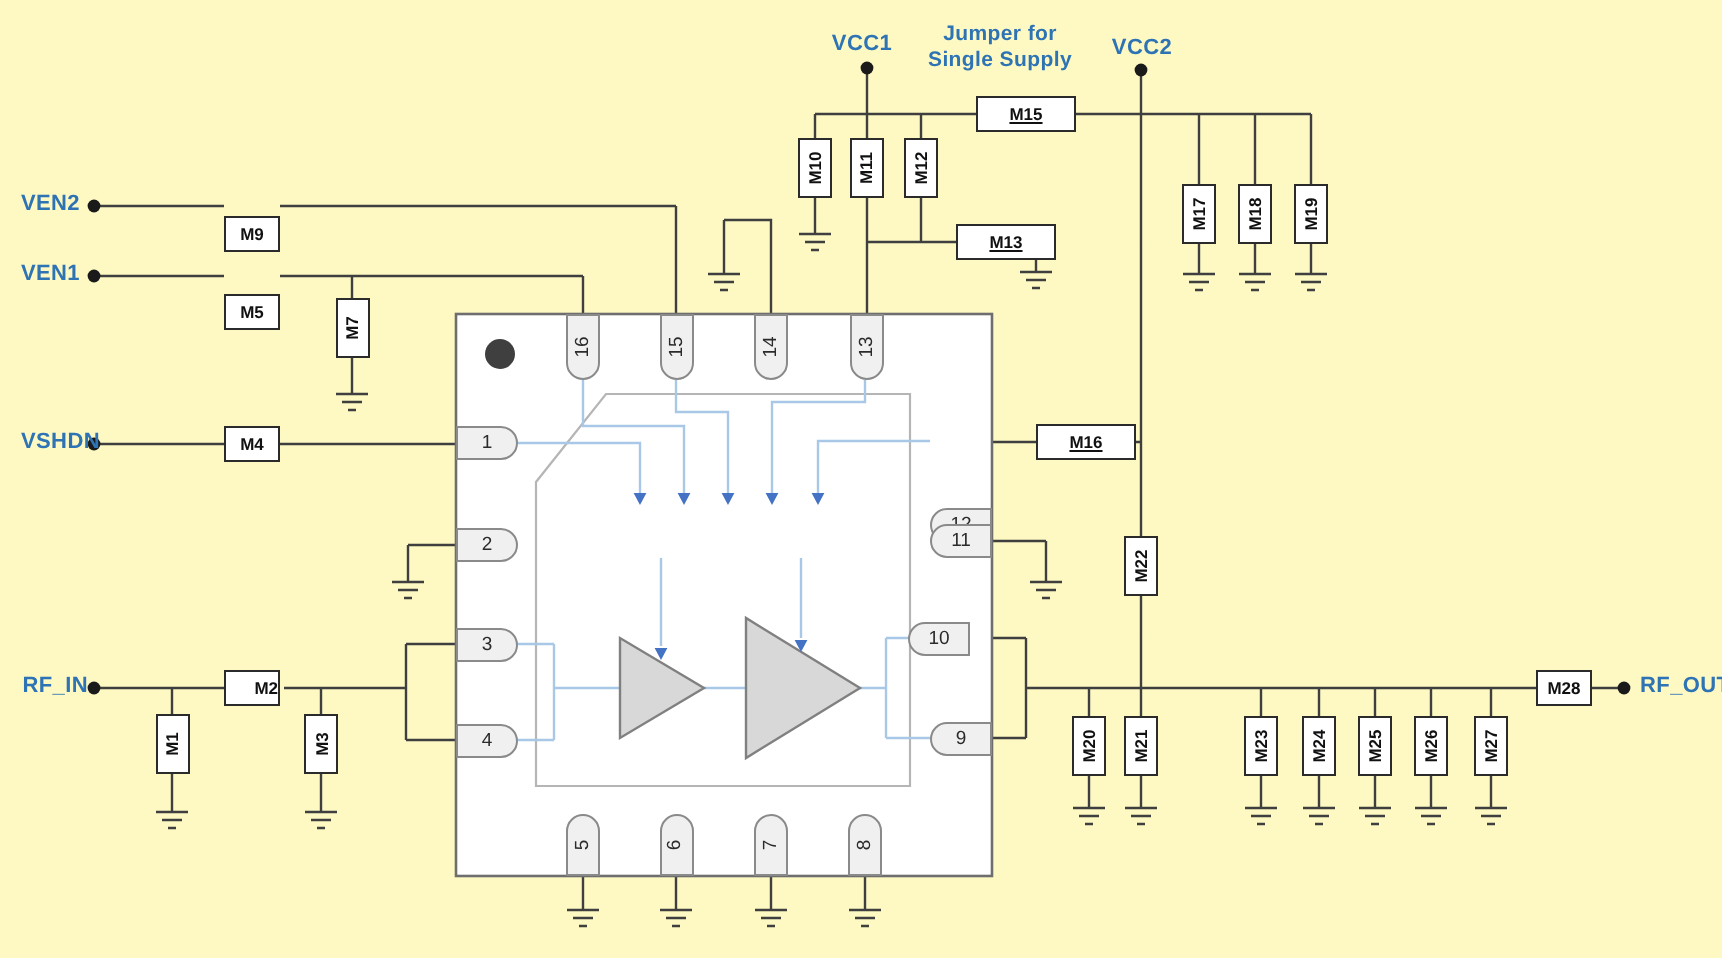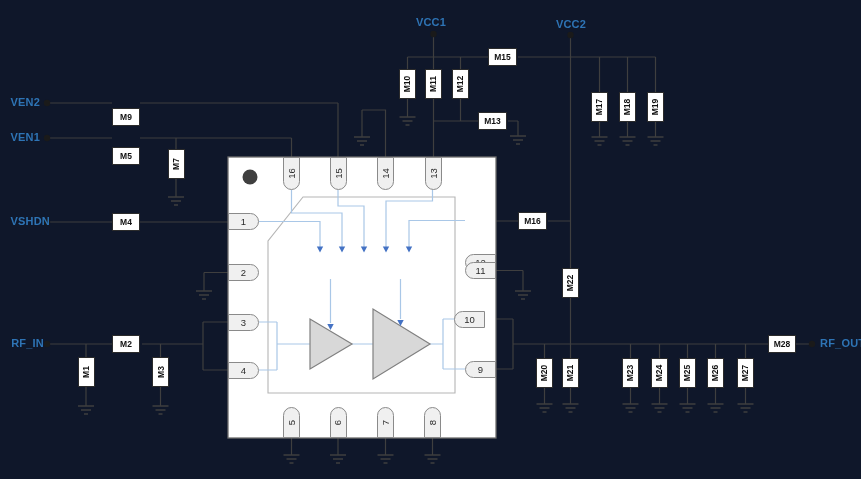--- a/index.html
+++ b/index.html
@@ -1,29 +1,29 @@
 <!DOCTYPE html>
 <html><head>
 <meta charset="utf-8">
 <style>
   html,body { margin:0; padding:0; background:#fff; }
   .stage {
-    position:relative; width:861px; height:479px; background:#0f172a;
+    position:relative; width:861px; height:479px; background:#fef9c3;
     font-family:"Liberation Sans", sans-serif; overflow:hidden;
   }
   .stage svg { position:absolute; left:0; top:0; }
 
   
   .mbox {
     position:absolute; box-sizing:border-box; background:#fff;
     border:1.2px solid #2b2b2b; display:flex; align-items:center; justify-content:center;
     font-weight:bold; font-size:8.5px; color:#111; z-index:3;
   }
   .mbox.h { width:28px; height:18px; }
-  .mbox.h.w30 { width:29px; }
+  .mbox.h.w30 { width:50px;text-decoration:underline; }
   .mbox.v { width:17px; height:30px; }
   .mbox.v span { transform:rotate(-90deg); white-space:nowrap; }
 
   
   .pin {
     position:absolute; box-sizing:border-box; background:#f0f0f0;
     border:1.1px solid #8a8a8a; display:flex; align-items:center; justify-content:center;
     font-size:9.5px; color:#2b2b2b; z-index:4;
   }
   .pin.top    { width:17px; height:33px; border-radius:0 0 8.5px 8.5px; }
@@ -140,37 +140,41 @@
       <circle cx="47" cy="222" r="3.2"></circle>
       <circle cx="47" cy="344" r="3.2"></circle>
       <circle cx="433.5" cy="34" r="3.2"></circle>
       <circle cx="570.5" cy="35" r="3.2"></circle>
       <circle cx="812" cy="344" r="3.2"></circle>
     </g>
   </svg>
 
   <div class="lbl c" style="left:403px; top:16px; width:56px;">VCC1</div>
   <div class="lbl c" style="left:543px; top:18px; width:56px;">VCC2</div>
+  <div class="lbl c jumper" style="left:450px; top:11px; width:100px;">
+    <span style="display:block;">Jumper for</span>
+    <span style="display:block;">Single Supply</span>
+  </div>
   <div class="lbl r" style="left:2px; top:96px; width:38px;">VEN2</div>
   <div class="lbl r" style="left:2px; top:131px; width:38px;">VEN1</div>
   <div class="lbl r" style="left:2px; top:215px; width:48px;">VSHDN</div>
   <div class="lbl r" style="left:2px; top:337px; width:42px;">RF_IN</div>
   <div class="lbl" style="left:820px; top:337px; width:60px;">RF_OUT</div>
 
 
   <div class="mbox h" style="left:112px; top:108px;">
       <span>M9</span>
     </div>
   <div class="mbox h" style="left:112px; top:129px;margin-top:18px;">
       <span>M5</span>
     </div>
   <div class="mbox h" style="left:112px; top:213px;">
       <span>M4</span>
     </div>
-  <div class="mbox h" style="left:112px; top:335px;">
+  <div class="mbox h" style="left:112px; top:335px;justify-content:flex-end;">
       <span>M2</span>
     </div>
   <div class="mbox h w30" style="left:478px; top:112px;">
       <span>M13</span>
     </div>
   <div class="mbox h w30" style="left:488px; top:48px;">
       <span>M15</span>
     </div>
   <div class="mbox h w30" style="left:518px; top:212px;">
       <span>M16</span>

